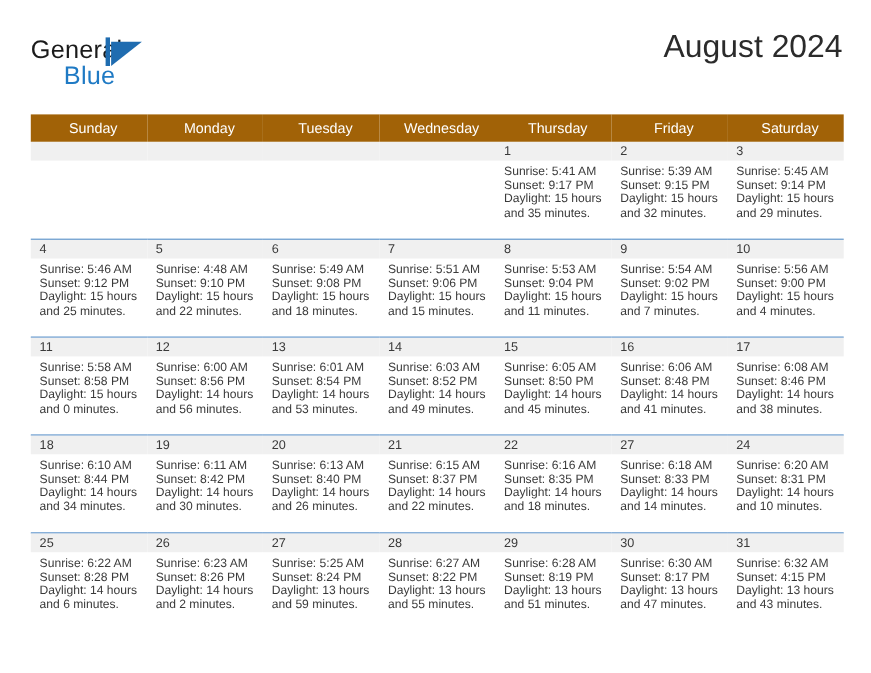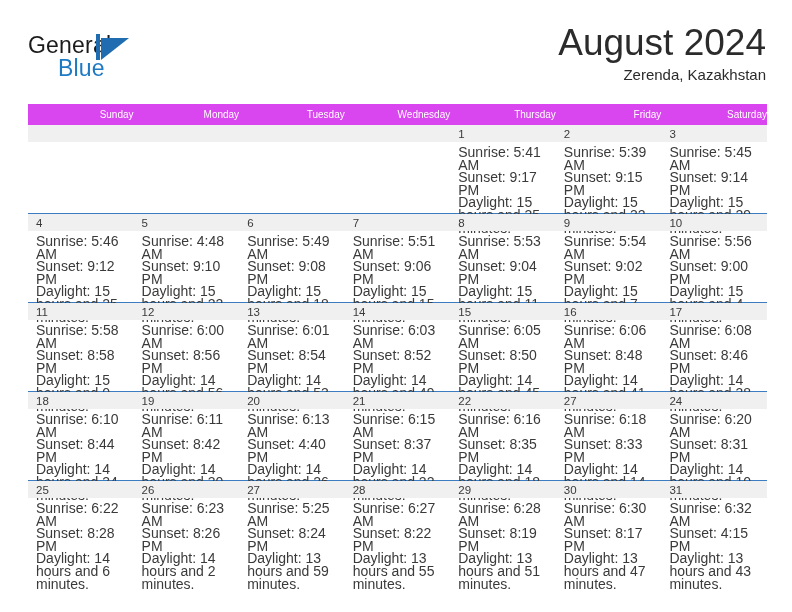--- a/index.html
+++ b/index.html
@@ -72,21 +72,21 @@
     border-bottom: 22px solid transparent;
   }
 
   .title-block {
     position: absolute;
     right: 0;
     top: 0;
     text-align: right;
   }
   .cal-title {
-    font-size: 37px;
+    font-size: 29px;
     color: #2b2b2b;
     line-height: 38px;
     white-space: nowrap;
     font-weight: normal;
   }
   .cal-subtitle {
     font-size: 15px;
     color: #2b2b2b;
     line-height: 22px;
     margin-top: 2px;
@@ -96,25 +96,25 @@
   
   .calendar {
     position: absolute;
     left: 28px;
     top: 104px;
     width: 739px;
     border-collapse: collapse;
     table-layout: fixed;
   }
   .calendar th {
-    background: #d946ef;
+    background: #a16207;
     color: #ffffff;
-    font-size: 10px;
+    font-size: 13px;
     font-weight: normal;
-    text-align: right;
+    text-align: center;
     padding: 5px 0 5px 8px;
     height: 19px;
     box-sizing: border-box;
   }
   .calendar td {
     vertical-align: top;
     padding: 0;
     width: 105.5px;
     border-top: 1.5px solid #3b7dc0;
     background: #ffffff;
@@ -134,21 +134,21 @@
     box-sizing: border-box;
     font-size: 11.5px;
     color: #3a3a3a;
     line-height: 16px;
   }
   .daycell.empty .daynum-band {
     background: #f0f0f0;
   }
   .details {
     padding: 4px 6px 0 8px;
-    font-size: 14px;
+    font-size: 11px;
     line-height: 12.6px;
     color: #3a3a3a;
   }
   .details div {
     white-space: normal;
   }
 </style>
 </head>
 <body>
 
@@ -158,21 +158,20 @@
 
     <div class="brand">
       <span class="brand-general">General</span>
       <span class="brand-mark-bar"></span>
       <span class="brand-mark-tri"></span>
       <span class="brand-blue">Blue</span>
     </div>
 
     <div class="title-block">
       <div class="cal-title">August 2024</div>
-      <div class="cal-subtitle">Zerenda, Kazakhstan</div>
     </div>
 
   </div>
 
   <table class="calendar">
     <thead>
       <tr id="header-row">
           <th>Sunday</th>
           <th>Monday</th>
           <th>Tuesday</th>
@@ -398,21 +397,21 @@
                 <div>Sunset: 8:42 PM</div>
                 <div>Daylight: 14 hours and 30 minutes.</div>
               </div>
             </div>
           </td>
           <td>
             <div class="daycell">
               <div class="daynum-band">20</div>
               <div class="details">
                 <div>Sunrise: 6:13 AM</div>
-                <div>Sunset: 4:40 PM</div>
+                <div>Sunset: 8:40 PM</div>
                 <div>Daylight: 14 hours and 26 minutes.</div>
               </div>
             </div>
           </td>
           <td>
             <div class="daycell">
               <div class="daynum-band">21</div>
               <div class="details">
                 <div>Sunrise: 6:15 AM</div>
                 <div>Sunset: 8:37 PM</div>

